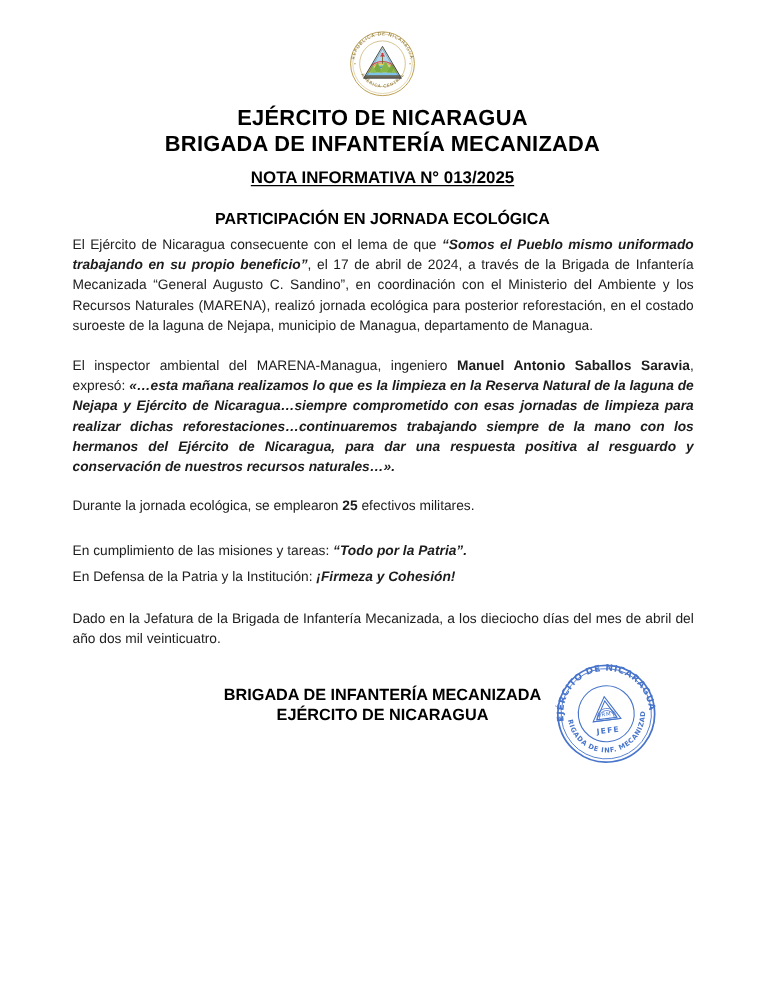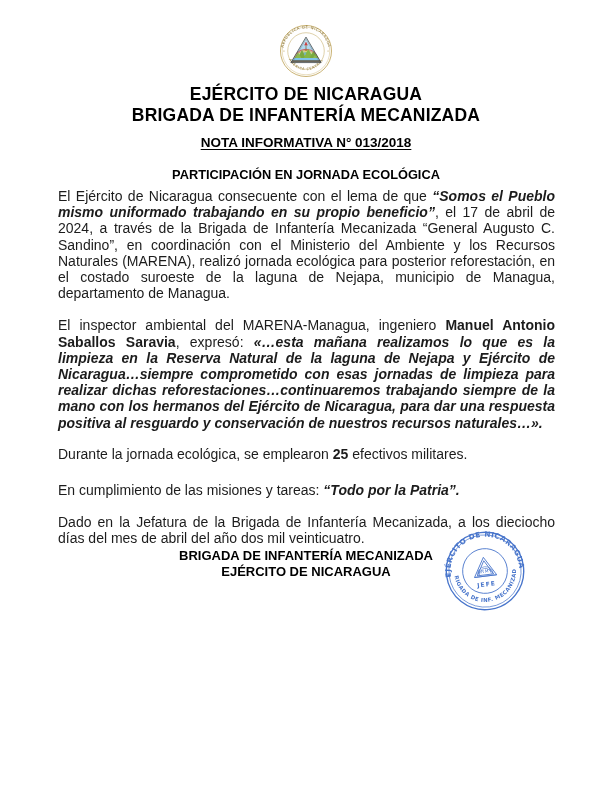--- a/index.html
+++ b/index.html
@@ -77,34 +77,34 @@
   }
 
   
   .body-text {
     position: absolute;
     top: 188px;
     left: 58px;
     width: 497px;
   }
   .para {
-    font-size: 14px;
+    font-size: 11px;
     line-height: 16.2px;
     text-align: justify;
     margin: 0 0 15px 0;
     color: #1c1c1c;
   }
   .bi { font-weight: bold; font-style: italic; }
   .b  { font-weight: bold; }
 
   
   .p1 { margin-bottom: 16px; }
   .p2 { margin-bottom: 15px; }
   .p3 { margin-bottom: 20px; }
-  .p4 { margin-bottom: 16px; }
+  .p4 { margin-bottom: 4px; }
   .p5 { margin-bottom: 17px; }
   .p6 { margin-bottom: 0; }
 
   
   .signature {
     position: absolute;
     top: 548px;
     left: 0;
     right: 0;
     text-align: center;
@@ -202,21 +202,21 @@
       </svg>
     </div>
   </div>
 
   <div class="titles">
     <div class="org-title">EJÉRCITO DE NICARAGUA</div>
     <div class="org-title">BRIGADA DE INFANTERÍA MECANIZADA</div>
   </div>
 
   <div class="subject-block">
-    <div class="note-number">NOTA INFORMATIVA N° 013/2018</div>
+    <div class="note-number">NOTA INFORMATIVA N° 013/2025</div>
     <div class="subject">PARTICIPACIÓN EN JORNADA ECOLÓGICA</div>
   </div>
 
   <div class="body-text">
 
     <p class="para p1">
       <span>El Ejército de Nicaragua consecuente con el lema de que </span><span class="bi">“Somos el Pueblo mismo uniformado trabajando en su propio beneficio”</span><span>, el 17 de abril de 2024, a través de la Brigada de Infantería Mecanizada “General Augusto C. Sandino”, en coordinación con el Ministerio del Ambiente y los Recursos Naturales (MARENA), realizó jornada ecológica para posterior reforestación, en el costado suroeste de la laguna de Nejapa, municipio de Managua, departamento de Managua.</span>
     </p>
 
     <p class="para p2">
@@ -224,20 +224,23 @@
     </p>
 
     <p class="para p3">
       <span>Durante la jornada ecológica, se emplearon </span><span class="b">25</span><span> efectivos militares.</span>
     </p>
 
     <p class="para p4">
       <span>En cumplimiento de las misiones y tareas: </span><span class="bi">“Todo por la Patria”.</span>
     </p>
 
+    <p class="para p5">
+      <span>En Defensa de la Patria y la Institución: </span><span class="bi">¡Firmeza y Cohesión!</span>
+    </p>
 
     <p class="para p6">Dado en la Jefatura de la Brigada de Infantería Mecanizada, a los dieciocho días del mes de abril del año dos mil veinticuatro.</p>
   </div>
 
   <div class="signature">
     <div class="sig-line">BRIGADA DE INFANTERÍA MECANIZADA</div>
     <div class="sig-line">EJÉRCITO DE NICARAGUA</div>
   </div>
 
   <div class="stamp">

